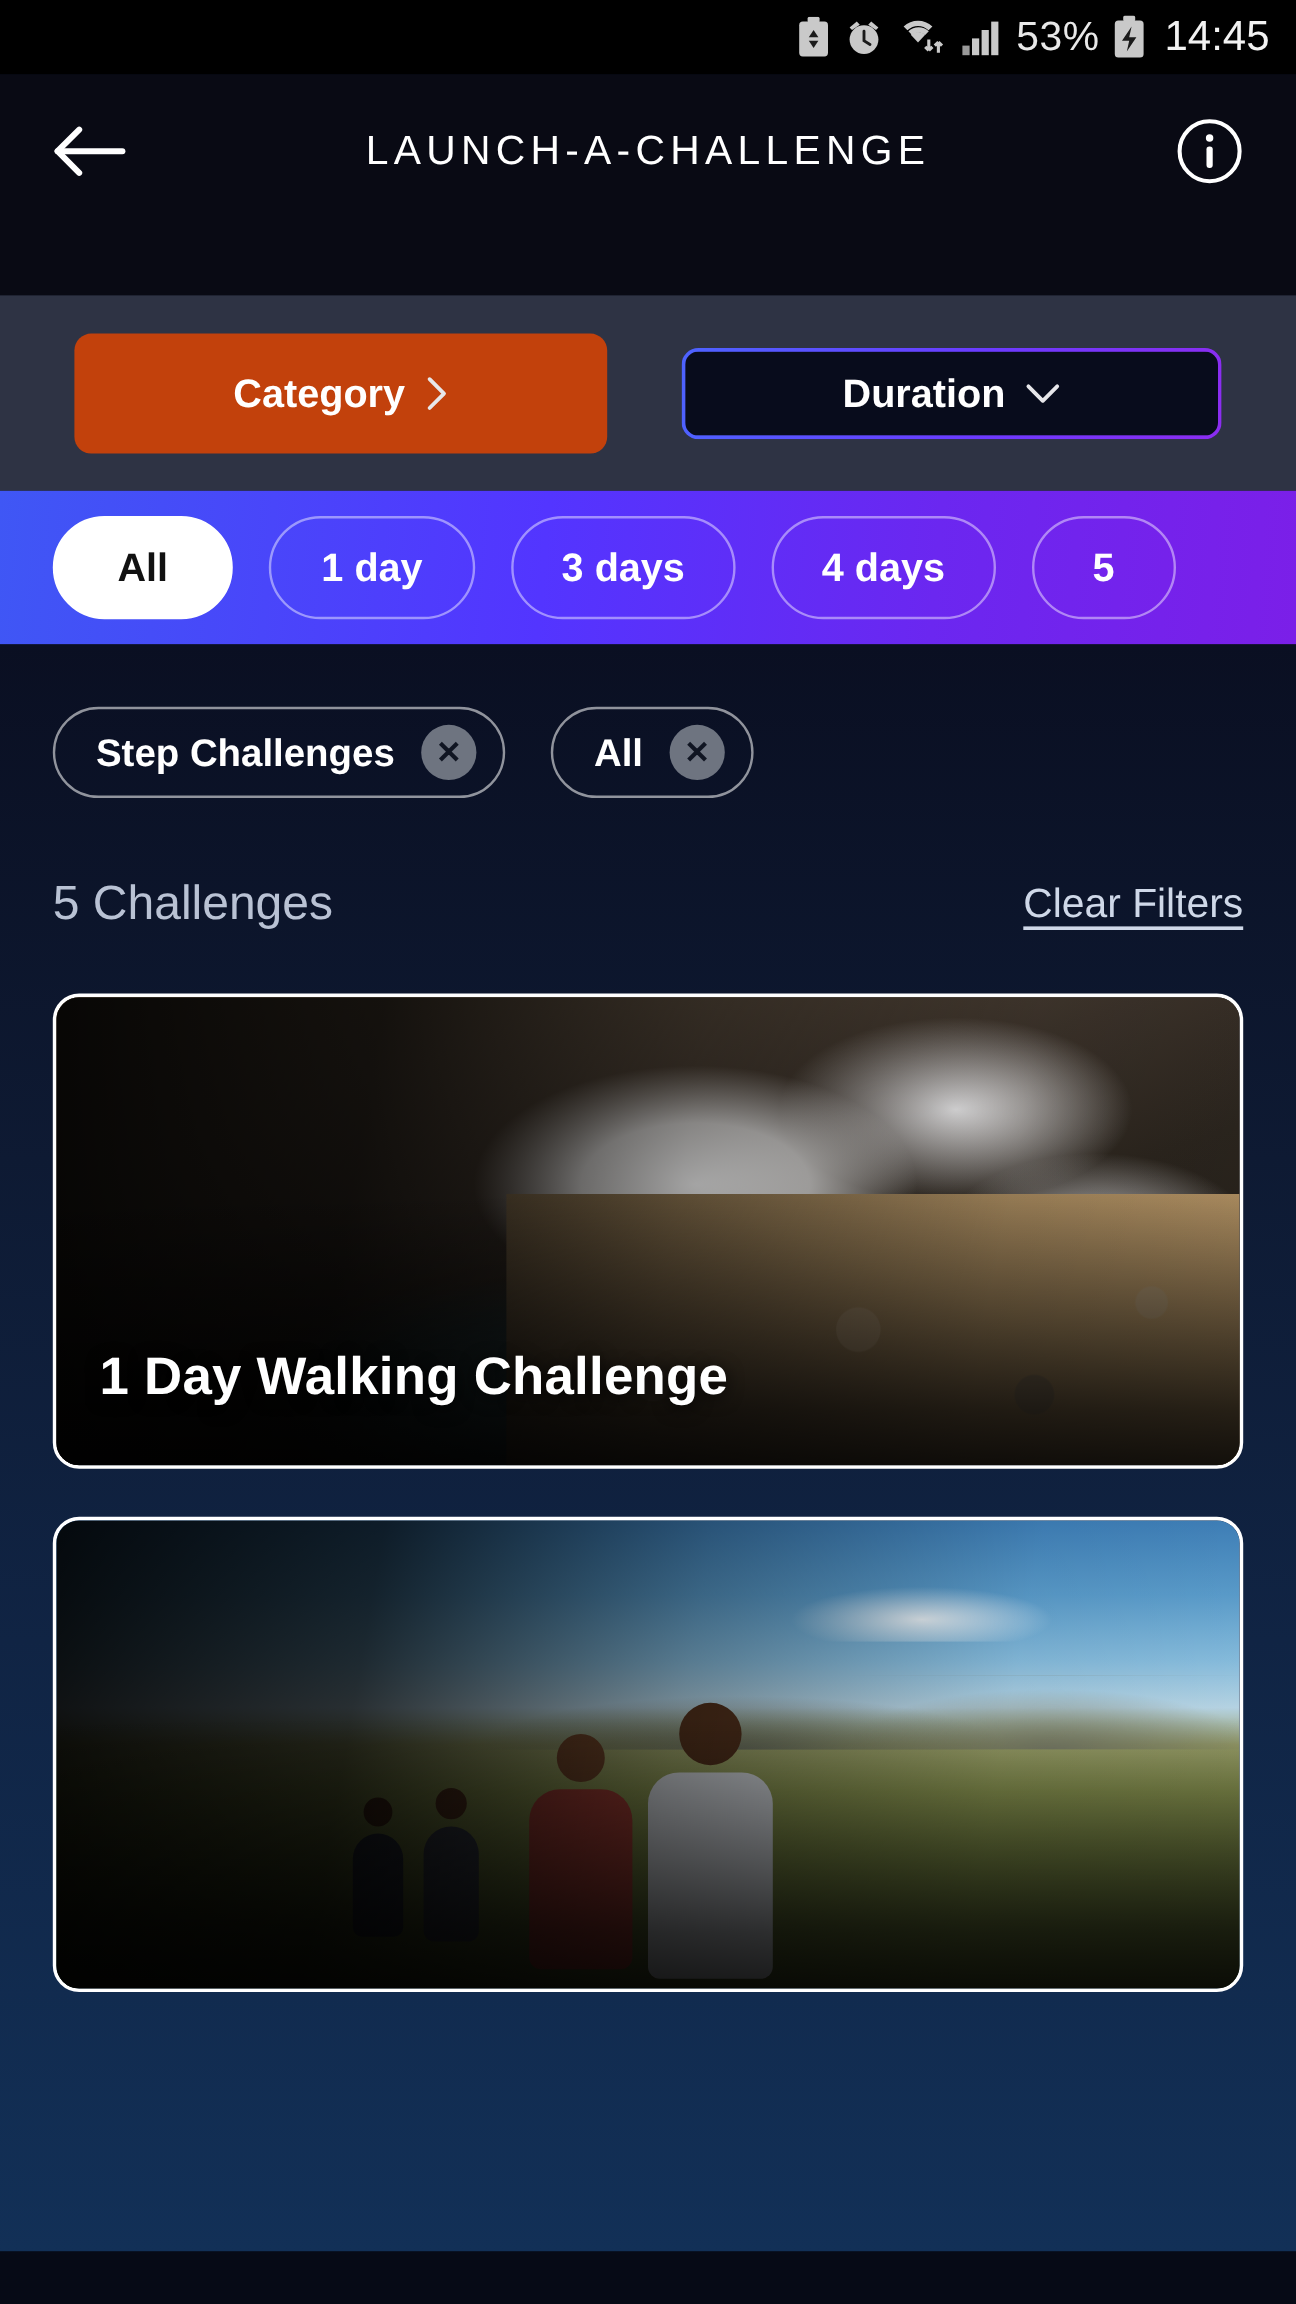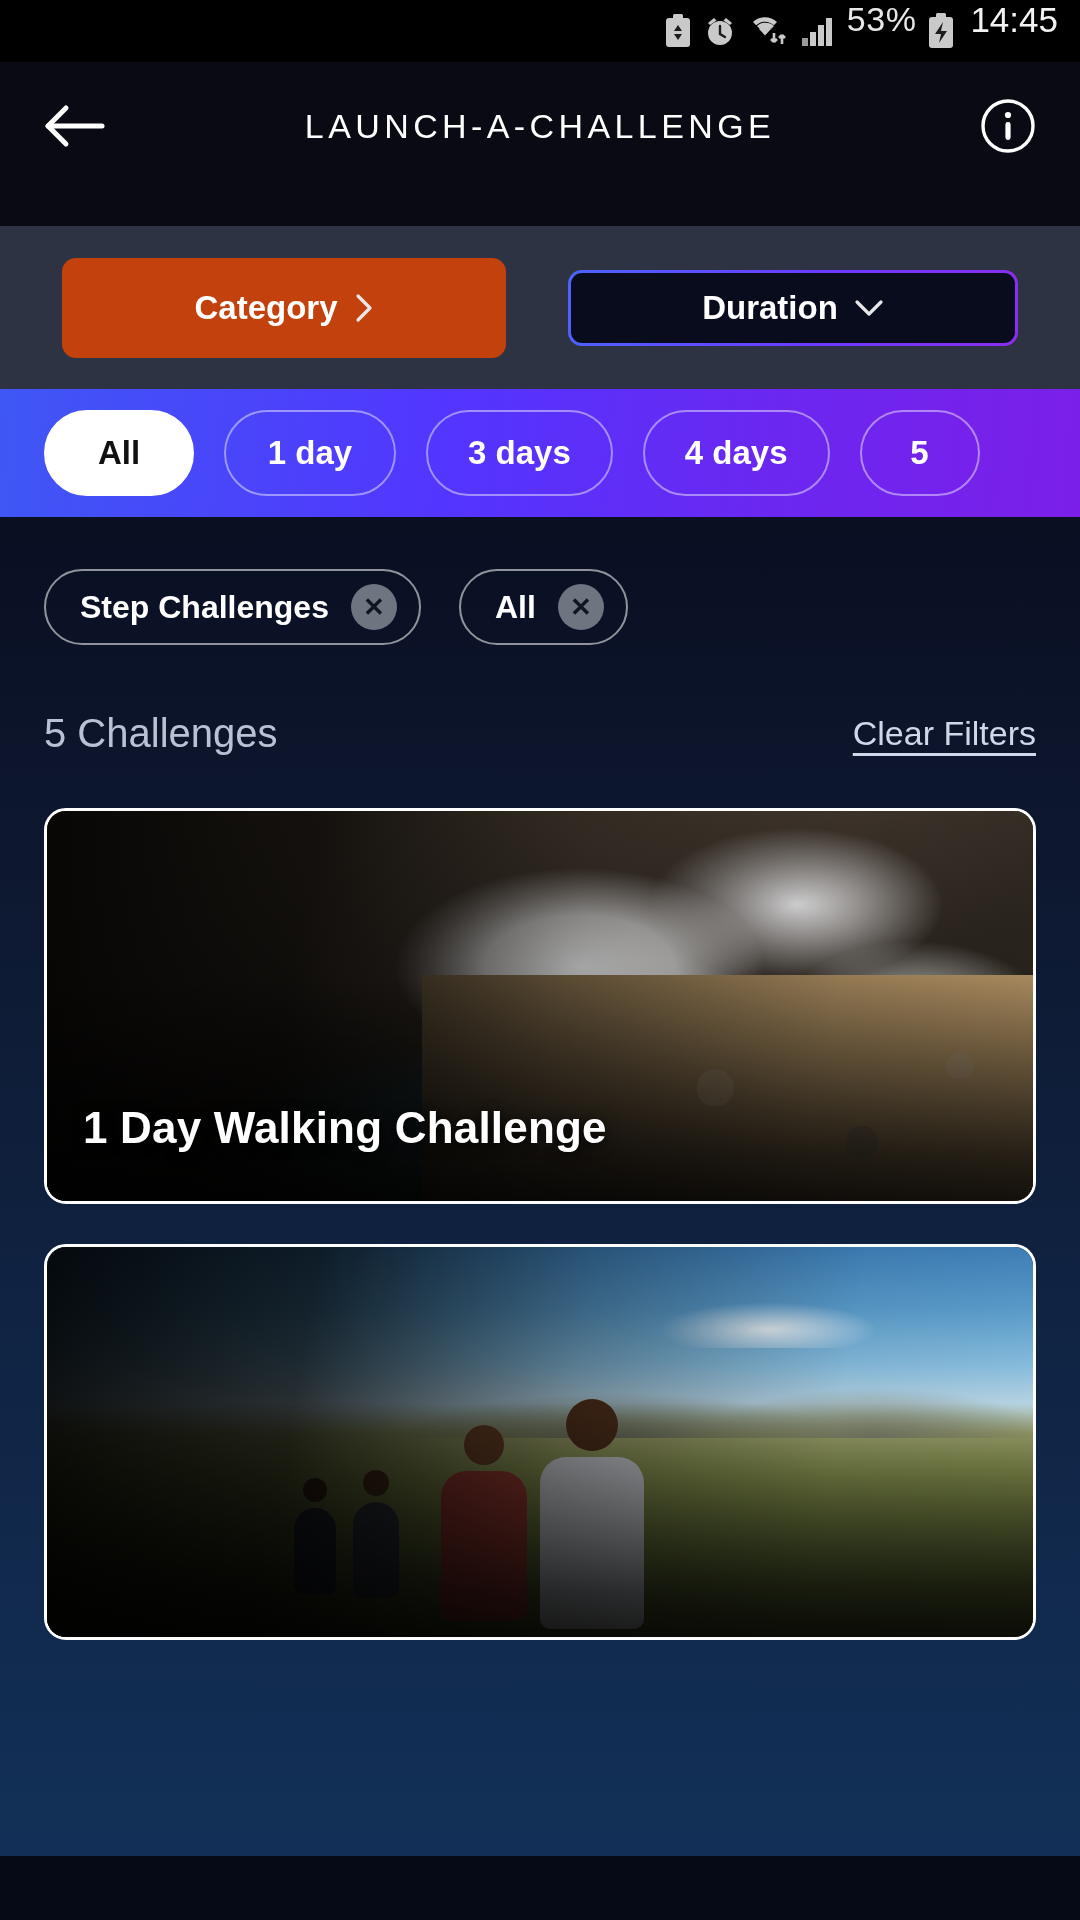--- a/index.html
+++ b/index.html
@@ -7,30 +7,30 @@
   body{
     background:#060a16;
     font-family:"Liberation Sans", sans-serif;
     color:#fff;
     overflow:hidden;
   }
   .screen{ position:relative; width:1080px; height:1920px; overflow:hidden; }
 
   
   .statusbar{
-    height:62px; background:#000; display:flex; 
+    height:62px; background:#000; display:flex; align-items:center;
     justify-content:flex-end; padding-right:22px; gap:12px;
   }
   .sb-icon{ display:flex; align-items:center; justify-content:center; }
   .sb-text{ font-size:34px; color:#e8e8e8; font-weight:400; letter-spacing:.5px; }
   .sb-clock{ font-size:35px; color:#f2f2f2; margin-left:4px; }
 
   
   .header{
-    background:#090a14; padding:0; height:164px; position:relative;
+    background:#090a14; padding:0; height:184px; position:relative;
   }
   .topbar{
     display:flex; align-items:center; height:128px; padding:0 44px;
   }
   .back-btn{ width:80px; display:flex; align-items:center; }
   .title-wrap{ flex:1; text-align:center; }
   .app-title{
     font-size:34px; letter-spacing:4.4px; font-weight:400; color:#fff;
   }
   .info-btn{ width:80px; display:flex; justify-content:flex-end; align-items:center; }

